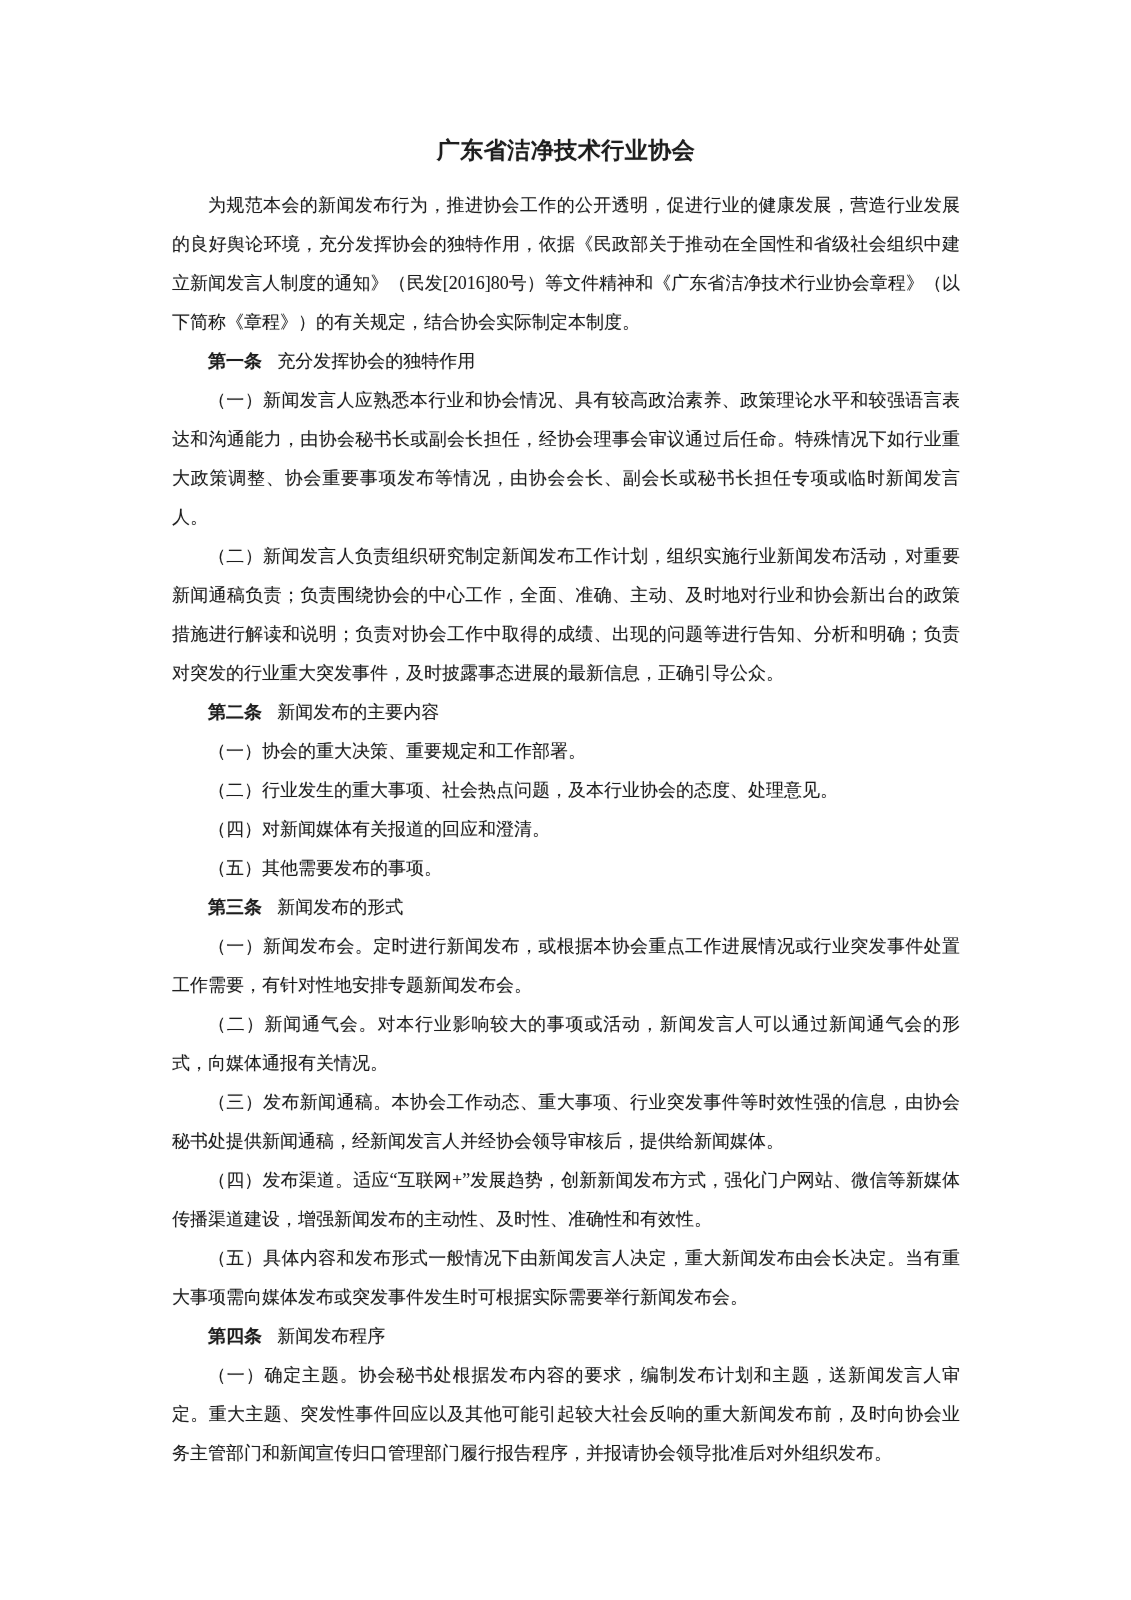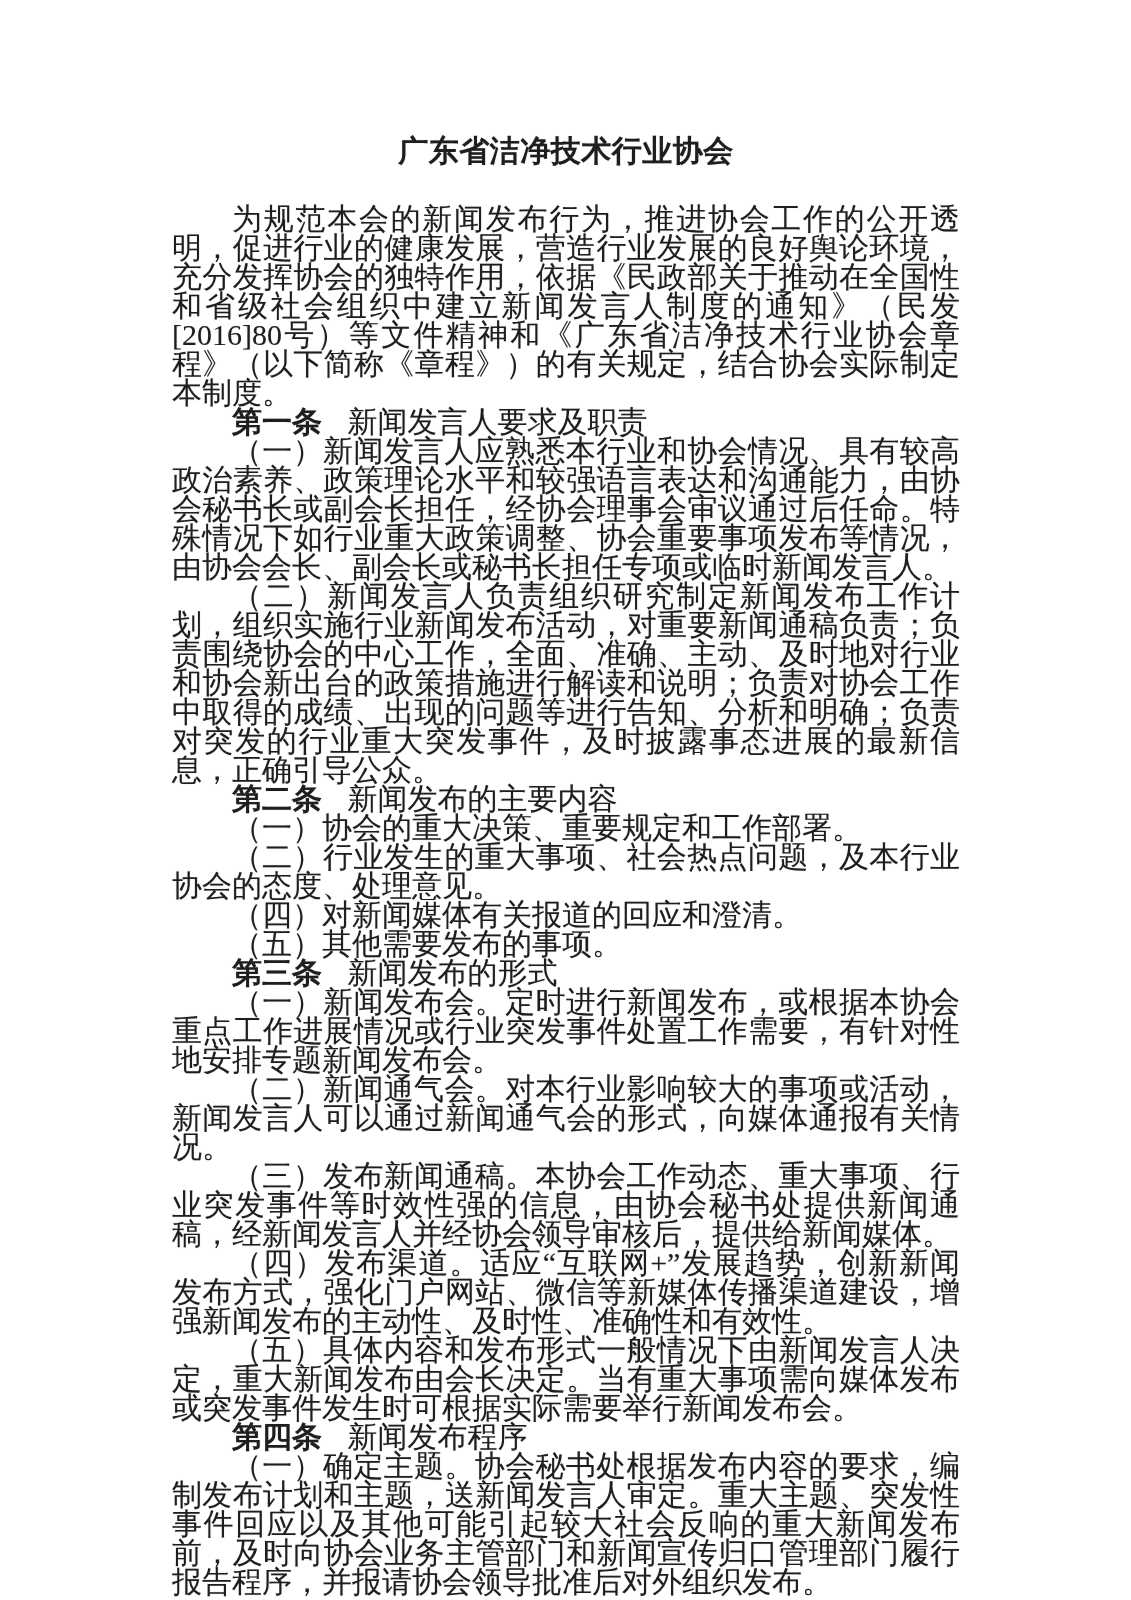--- a/index.html
+++ b/index.html
@@ -15,30 +15,30 @@
   .content {
     position: absolute;
     left: 172px;
     top: 0;
     width: 788px;
   }
   .title-block {
     margin-top: 135px;
     text-align: center;
     font-weight: bold;
-    font-size: 30px;
+    font-size: 23px;
     line-height: 31px;
     letter-spacing: 0.5px;
     text-shadow: 0 0 1px rgba(30,30,30,0.35);
   }
   .title-block div { white-space: nowrap; }
   .body-block {
-    margin-top: 38px;
-    font-size: 30px;
-    line-height: 29px;
+    margin-top: 20px;
+    font-size: 18px;
+    line-height: 39px;
     text-align: justify;
     text-justify: inter-ideograph;
     text-shadow: 0 0 1px rgba(30,30,30,0.30);
   }
   .body-block p {
     margin: 0;
     text-indent: 2em;
   }
   .art-num {
     font-weight: bold;
@@ -52,21 +52,21 @@
   <div class="content">
 
     <div class="title-block">
       <div>广东省洁净技术行业协会</div>
     </div>
 
     <div class="body-block">
 
       <p>为规范本会的新闻发布行为，推进协会工作的公开透明，促进行业的健康发展，营造行业发展的良好舆论环境，充分发挥协会的独特作用，依据《民政部关于推动在全国性和省级社会组织中建立新闻发言人制度的通知》（民发[2016]80号）等文件精神和《广东省洁净技术行业协会章程》（以下简称《章程》）的有关规定，结合协会实际制定本制度。</p>
 
-      <p><span class="art-num">第一条</span><span>新闻发言人要求及职责</span></p>
+      <p><span class="art-num">第一条</span><span>充分发挥协会的独特作用</span></p>
       <p>（一）新闻发言人应熟悉本行业和协会情况、具有较高政治素养、政策理论水平和较强语言表达和沟通能力，由协会秘书长或副会长担任，经协会理事会审议通过后任命。特殊情况下如行业重大政策调整、协会重要事项发布等情况，由协会会长、副会长或秘书长担任专项或临时新闻发言人。</p>
       <p>（二）新闻发言人负责组织研究制定新闻发布工作计划，组织实施行业新闻发布活动，对重要新闻通稿负责；负责围绕协会的中心工作，全面、准确、主动、及时地对行业和协会新出台的政策措施进行解读和说明；负责对协会工作中取得的成绩、出现的问题等进行告知、分析和明确；负责对突发的行业重大突发事件，及时披露事态进展的最新信息，正确引导公众。</p>
 
       <p><span class="art-num">第二条</span><span>新闻发布的主要内容</span></p>
       <p>（一）协会的重大决策、重要规定和工作部署。</p>
       <p>（二）行业发生的重大事项、社会热点问题，及本行业协会的态度、处理意见。</p>
       <p>（四）对新闻媒体有关报道的回应和澄清。</p>
       <p>（五）其他需要发布的事项。</p>
 
       <p><span class="art-num">第三条</span><span>新闻发布的形式</span></p>

